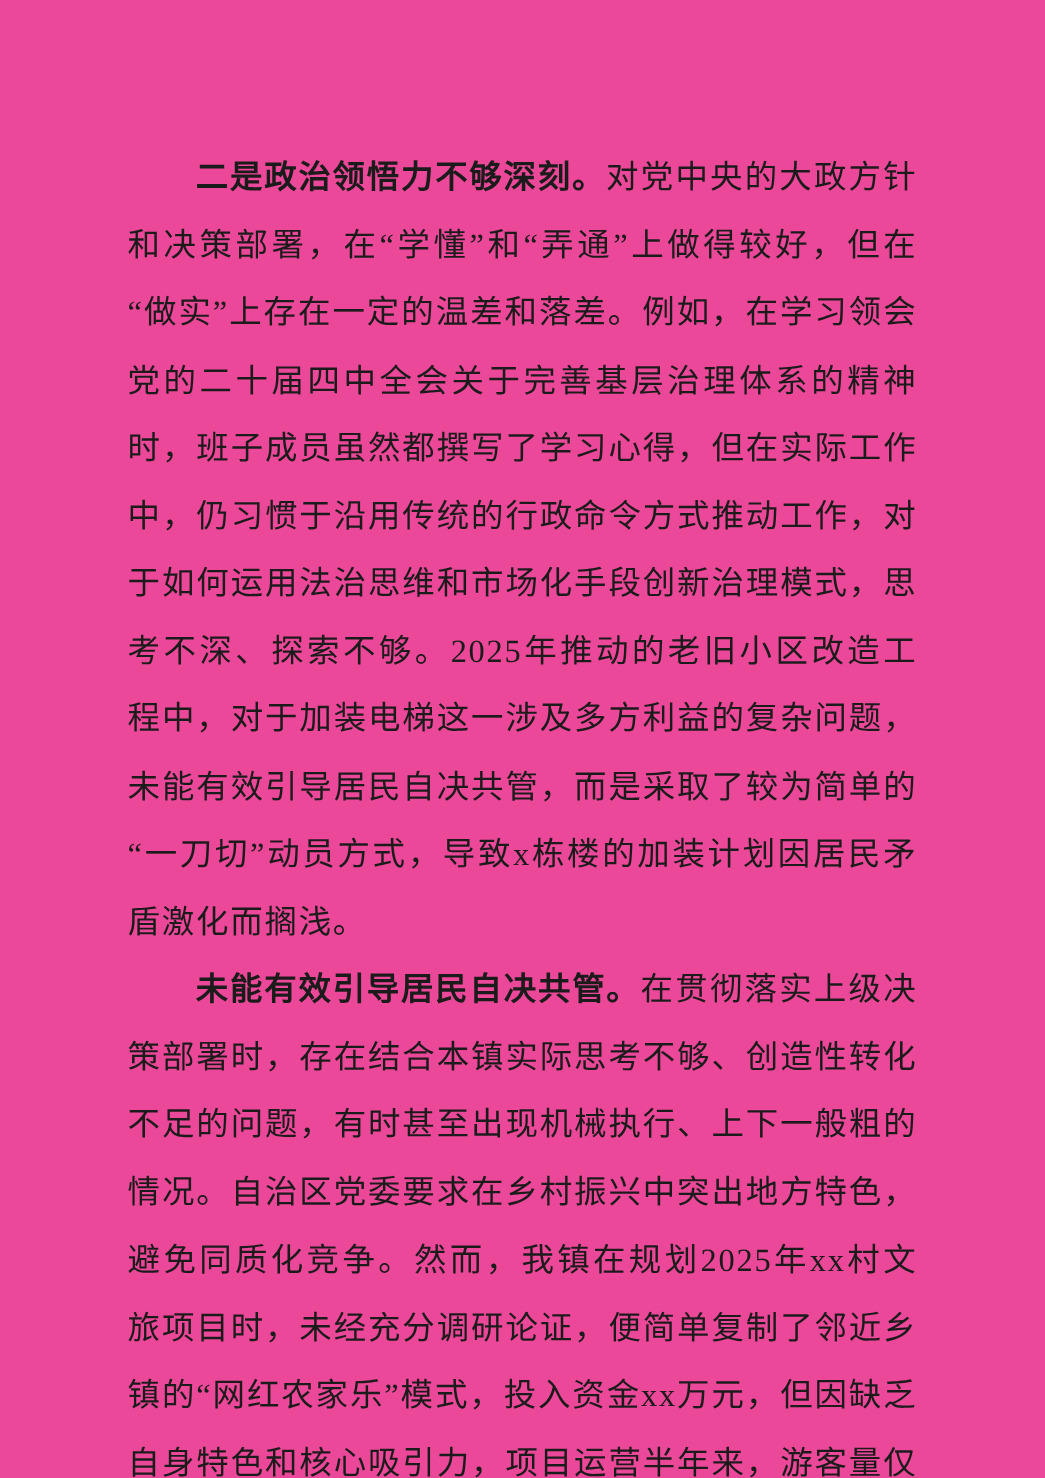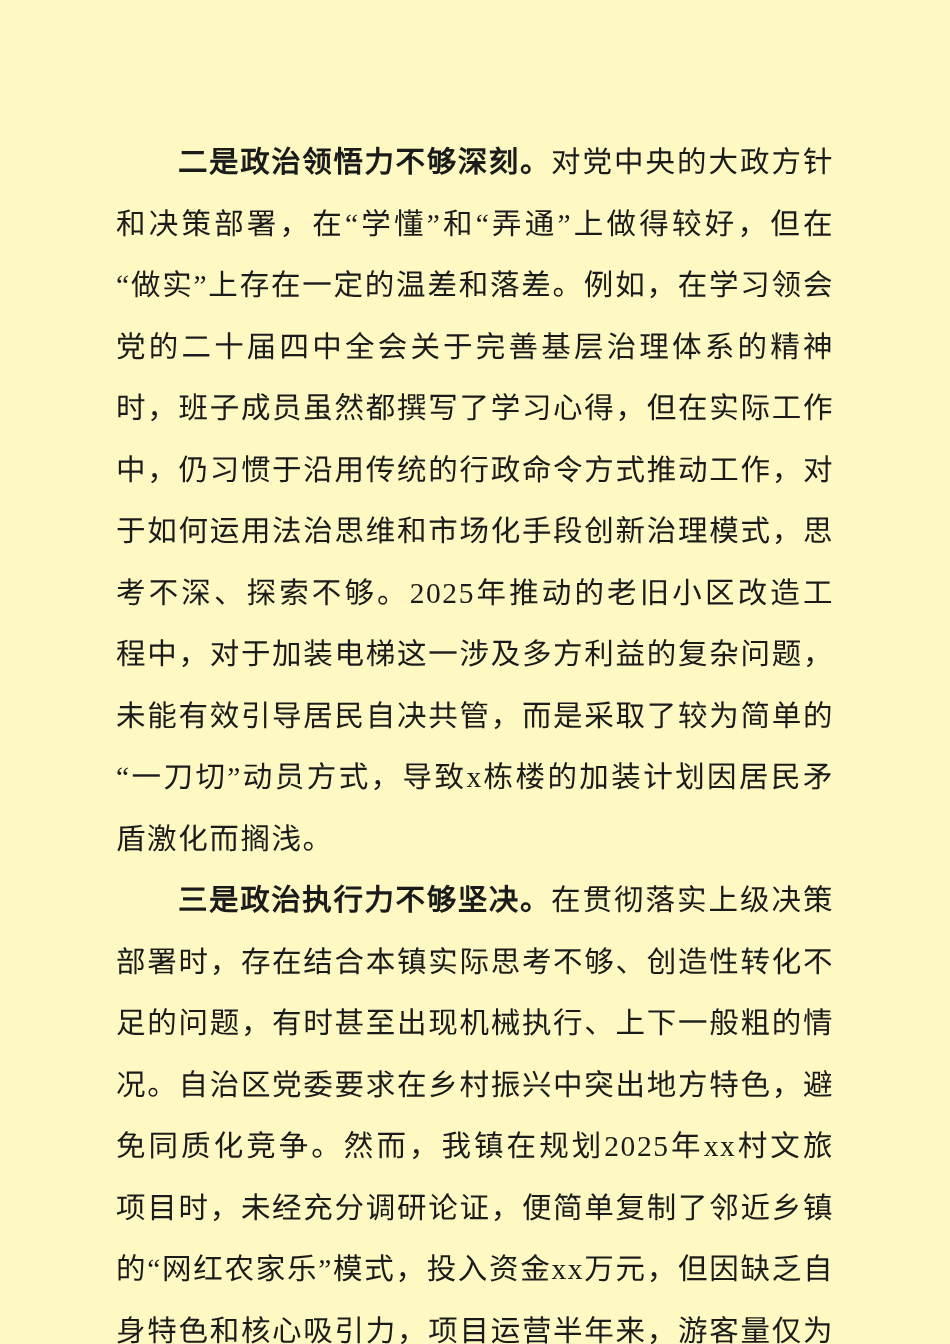--- a/index.html
+++ b/index.html
@@ -6,21 +6,21 @@
   html, body {
     margin: 0;
     padding: 0;
     background: #ffffff;
   }
 
   .page {
     position: relative;
     width: 950px;
     height: 1344px;
-    background: #fef9c3;
+    background: #ec4899;
     overflow: hidden;
     box-sizing: border-box;
   }
 
   .doc-body {
     position: absolute;
     left: 116px;
     top: 132px;
     width: 718px;
   }
@@ -53,16 +53,16 @@
   }
 </style>
 </head>
 <body>
 
 <div class="page">
   <div class="doc-body">
 
     <p class="para indent"><span class="lead">二是政治领悟力不够深刻。</span><span>对党中央的大政方针和决策部署，在“学懂”和“弄通”上做得较好，但在“做实”上存在一定的温差和落差。例如，在学习领会党的二十届四中全会关于完善基层治理体系的精神时，班子成员虽然都撰写了学习心得，但在实际工作中，仍习惯于沿用传统的行政命令方式推动工作，对于如何运用法治思维和市场化手段创新治理模式，思考不深、探索不够。2025年推动的老旧小区改造工程中，对于加装电梯这一涉及多方利益的复杂问题，未能有效引导居民自决共管，而是采取了较为简单的“一刀切”动员方式，导致x栋楼的加装计划因居民矛盾激化而搁浅。</span></p>
 
-    <p class="para indent"><span class="lead">三是政治执行力不够坚决。</span><span>在贯彻落实上级决策部署时，存在结合本镇实际思考不够、创造性转化不足的问题，有时甚至出现机械执行、上下一般粗的情况。自治区党委要求在乡村振兴中突出地方特色，避免同质化竞争。然而，我镇在规划2025年xx村文旅项目时，未经充分调研论证，便简单复制了邻近乡镇的“网红农家乐”模式，投入资金xx万元，但因缺乏自身特色和核心吸引力，项目运营半年来，游客量仅为预期的xx%，未能形成预期的经济效益，反映出班子在执行上级决策时缺乏因地制宜的韧劲和智慧。</span></p>
+    <p class="para indent"><span class="lead">未能有效引导居民自决共管。</span><span>在贯彻落实上级决策部署时，存在结合本镇实际思考不够、创造性转化不足的问题，有时甚至出现机械执行、上下一般粗的情况。自治区党委要求在乡村振兴中突出地方特色，避免同质化竞争。然而，我镇在规划2025年xx村文旅项目时，未经充分调研论证，便简单复制了邻近乡镇的“网红农家乐”模式，投入资金xx万元，但因缺乏自身特色和核心吸引力，项目运营半年来，游客量仅为预期的xx%，未能形成预期的经济效益，反映出班子在执行上级决策时缺乏因地制宜的韧劲和智慧。</span></p>
 
   </div>
 </div>
 
 </body></html>

